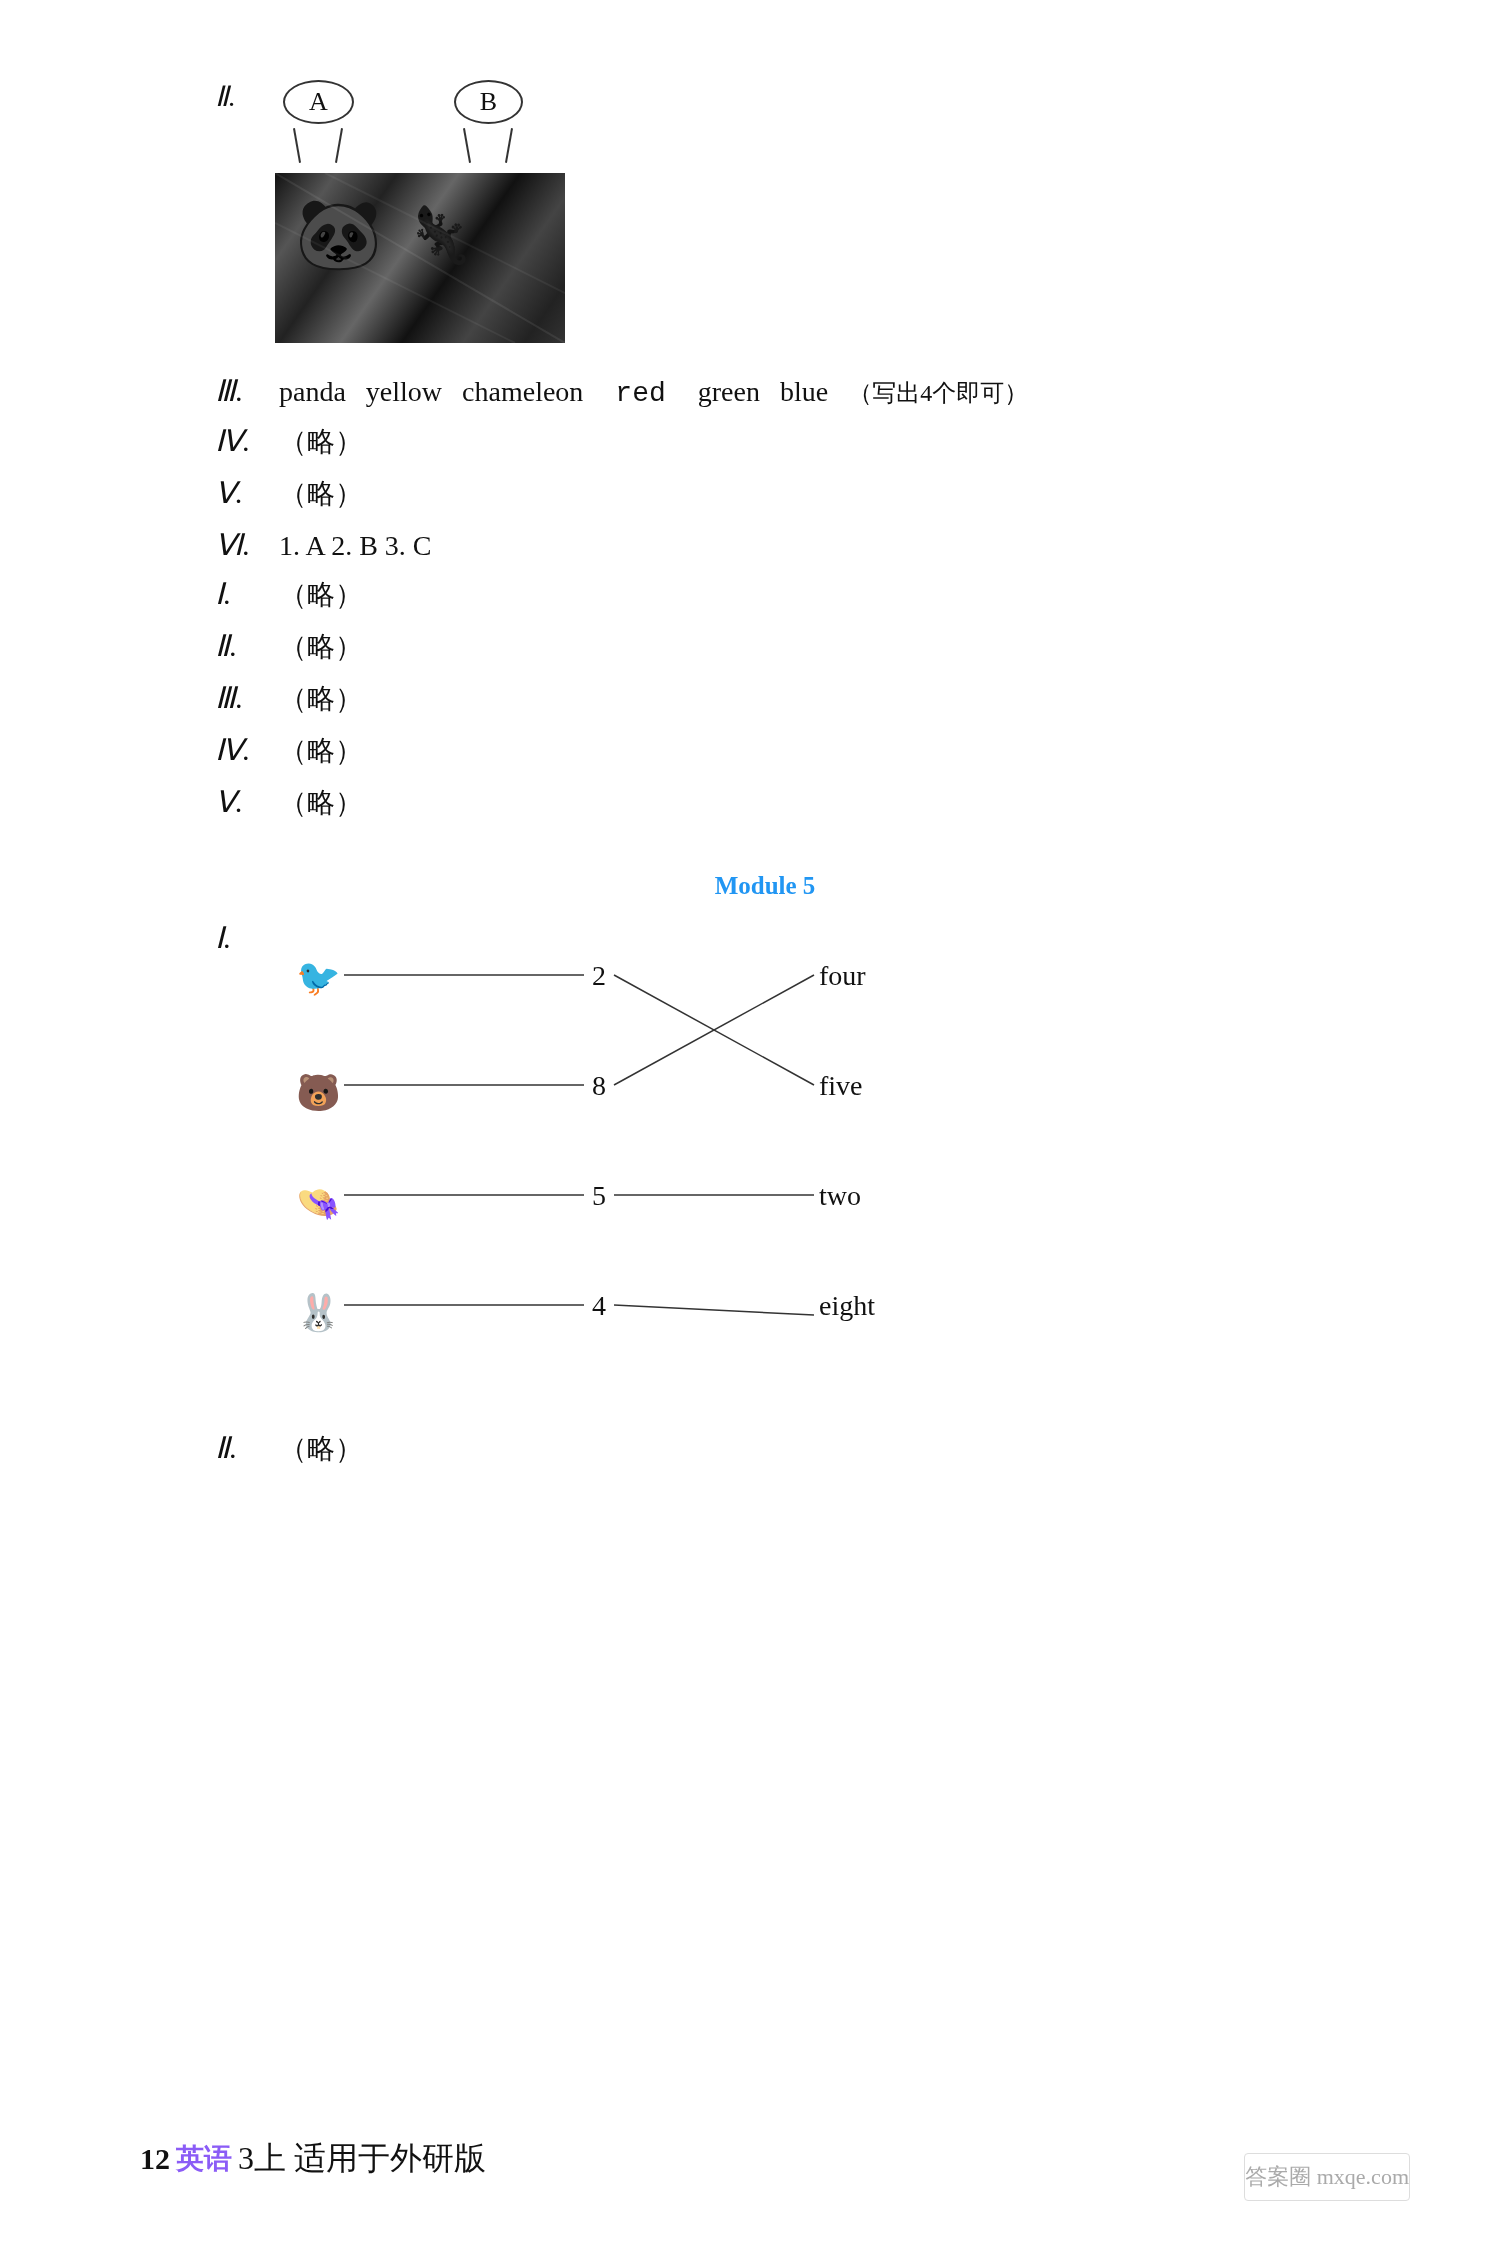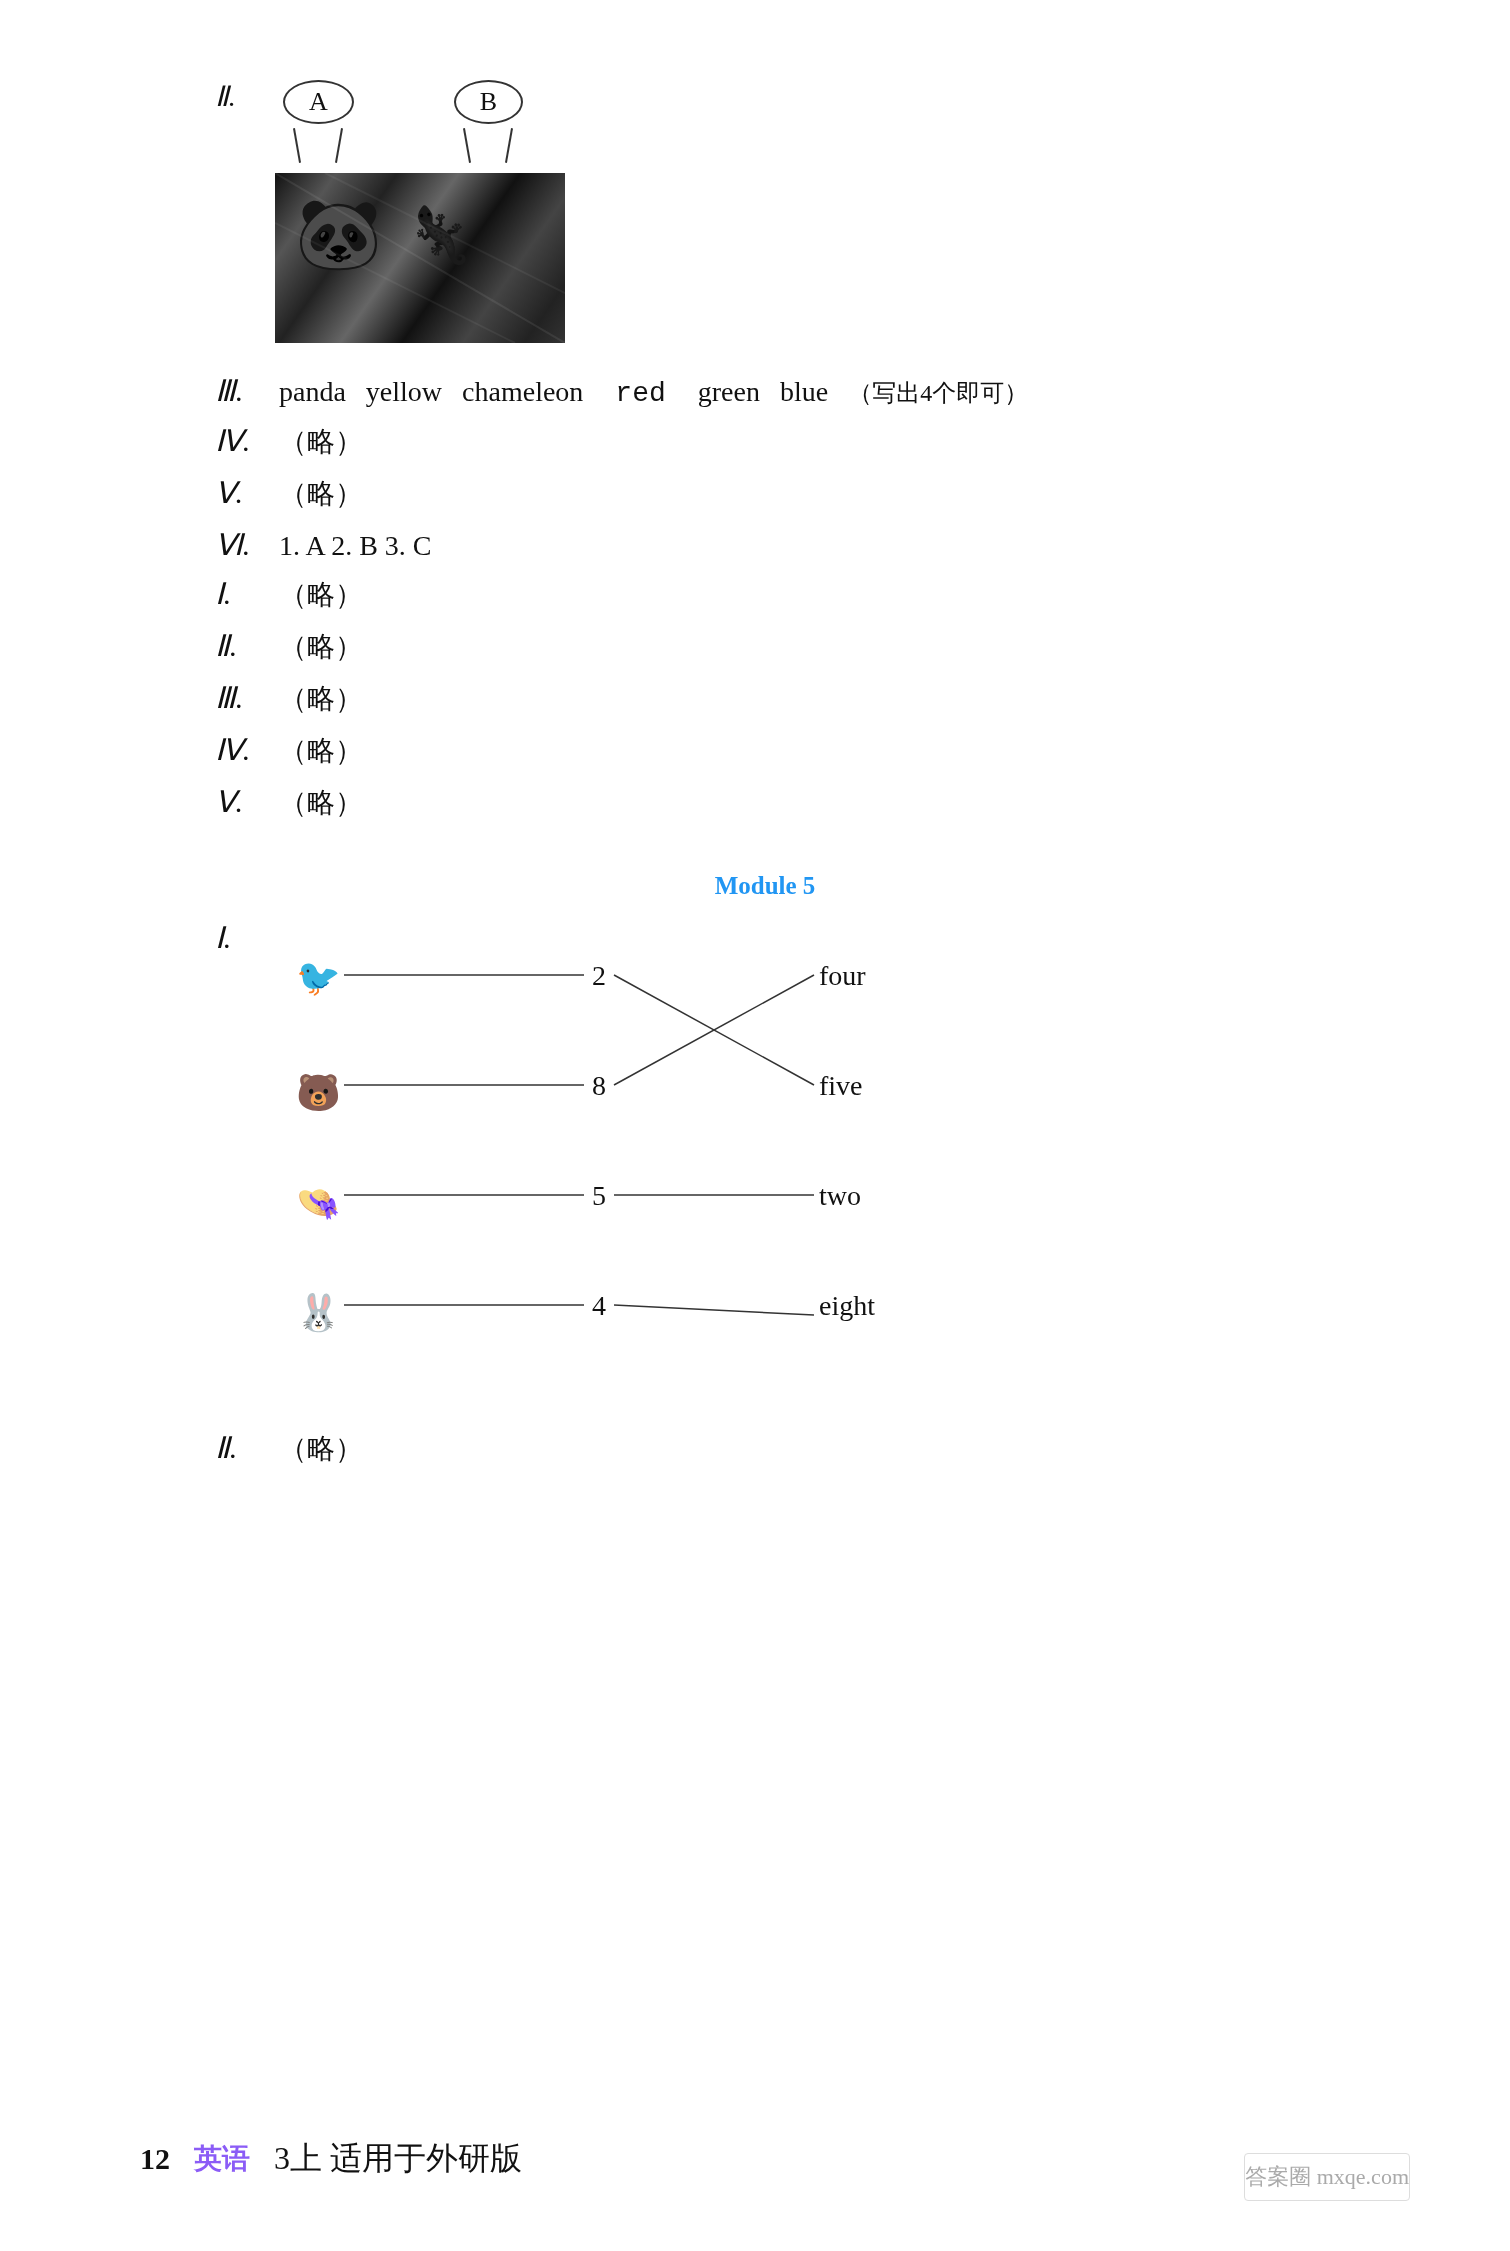--- a/index.html
+++ b/index.html
@@ -195,19 +195,19 @@
     </svg>
   </div>
 
   <div class="section-line">
     <span class="section-label">Ⅱ.</span>
     <span>（略）</span>
   </div>
 
 </div>
 
-<div style="position:absolute; bottom:70px; left:140px; font-size:26px; display:flex; align-items:center; gap:24px;">
+<div style="position:absolute; bottom:70px; left:140px; font-size:26px; display:flex; align-items:center; gap:6px;">
   <span style="font-weight:bold; font-size:30px;">12</span>
   <span style="color:#8b5cf6; font-weight:bold; font-size:28px;">英语</span>
   <span style="font-size:32px;text-align:right;">3上 适用于外研版</span>
 </div>
 
 <div style="position:absolute; bottom:50px; right:100px; font-size:22px; color:#aaa; border:1px solid #ddd; padding:8px 0; border-radius:4px;">答案圈 mxqe.com</div>
 
 </body></html>

